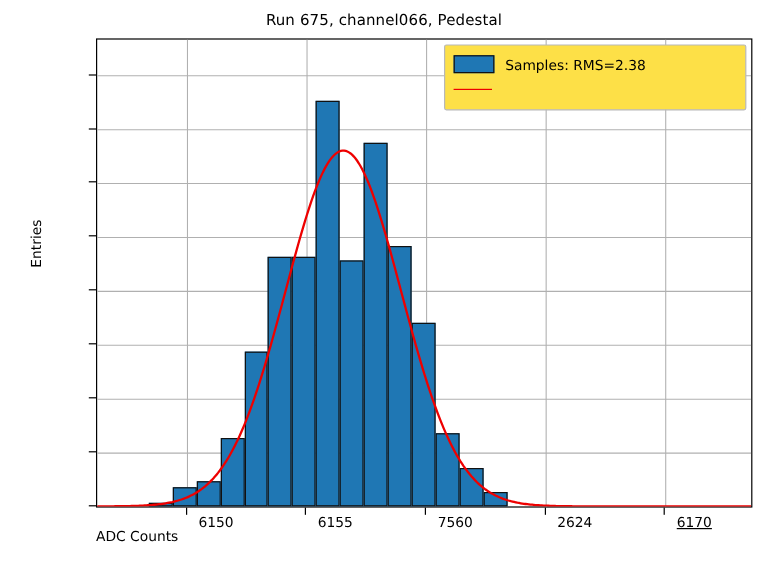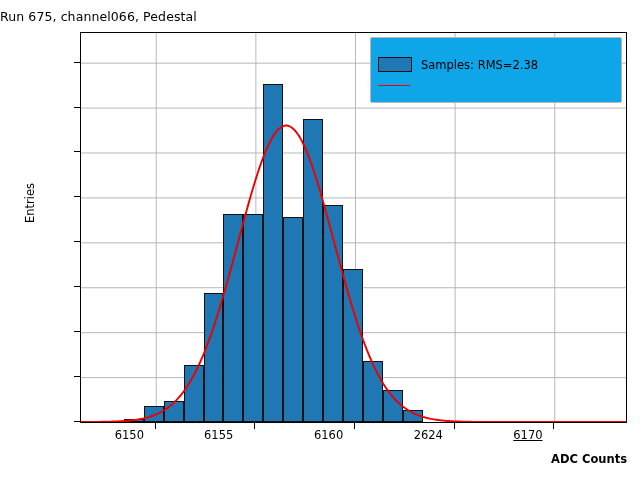--- a/index.html
+++ b/index.html
@@ -1,44 +1,44 @@
 <!DOCTYPE html>
 <html><head>
 <meta charset="utf-8">
 <style>
   html,body{margin:0;padding:0;}
   body{width:640px;height:480px;background:#ffffff;
        font-family:"DejaVu Sans","Liberation Sans",sans-serif;overflow:hidden;}
   #fig{position:relative;width:640px;height:480px;}
 
-  #title{position:absolute;left:0;top:9px;width:640px;
+  #title{position:absolute;left:0;top:9px;width:640px;text-align:center;
          font-size:12.5px;color:#000;letter-spacing:0.1px;}
 
   
   #plot{position:absolute;left:80px;top:32px;width:547px;height:391px;
         border:1.1px solid #000;box-sizing:border-box;background:#fff;}
   .yticklabelwrap{position:absolute;left:0;top:0;width:640px;height:480px;}
   .ytickmark{position:absolute;left:74px;width:6px;height:1px;background:#000;}
-  .xtick{position:absolute;top:428px;width:80px;text-align:left;
+  .xtick{position:absolute;top:428px;width:80px;text-align:right;
          font-size:11.5px;color:#000;}
   .xtickmark{position:absolute;top:423px;width:1px;height:6px;background:#000;}
 
-  #xlabel{position:absolute;left:80px;top:452px;width:547px;text-align:right;
-          font-size:11.5px;color:#000;font-weight:bold;}
+  #xlabel{position:absolute;left:80px;top:440px;width:547px;text-align:left;
+          font-size:11.5px;color:#000;}
   #ylabel{position:absolute;left:-30px;top:196px;width:120px;text-align:center;
           font-size:11.5px;color:#000;transform:rotate(-90deg);transform-origin:center;}
 
   .bar{position:absolute;bottom:0;background:#1f77b4;
        border:1.2px solid #111;box-sizing:border-box;}
 
   #fitcurve{position:absolute;left:0;top:0;}
 
   #legend{position:absolute;left:370px;top:37px;width:252px;
-          background:#0ea5e9;border:0.9px solid #b8b8b8;border-radius:2px;
-          box-sizing:border-box;padding:16px 7px 6px 7px;}
+          background:#fde047;border:0.9px solid #b8b8b8;border-radius:2px;
+          box-sizing:border-box;padding:5px 7px 6px 7px;}
   .legrow{display:flex;align-items:center;height:21px;}
   .swatch-patch{width:32px;height:13px;background:#1f77b4;border:1.1px solid #111;
                 margin-right:9px;flex:0 0 auto;}
   .swatch-line{width:32px;height:0;border-top:1.6px solid #ee0000;
                margin-right:9px;flex:0 0 auto;}
   .legtext{font-size:11.5px;color:#000;white-space:nowrap;}
 </style>
 </head>
 <body>
 
@@ -94,23 +94,23 @@
         <div class="ytickmark" style="top: 241.323px;"></div>
         <div class="ytickmark" style="top: 196.404px;"></div>
         <div class="ytickmark" style="top: 151.485px;"></div>
         <div class="ytickmark" style="top: 106.566px;"></div>
         <div class="ytickmark" style="top: 61.6467px;"></div>
       </div>
   </div>
   <div id="xticks">
       <div class="xtick" style="left: 114.726px;">6150</div>
       <div class="xtickmark" style="left: 154.726px;"></div>
-      <div class="xtick" style="left: 204px;">6155</div>
+      <div class="xtick" style="left: 214px;">6155</div>
       <div class="xtickmark" style="left: 254.36px;"></div>
-      <div class="xtick" style="left: 313.995px;">6160</div>
+      <div class="xtick" style="left: 313.995px;">7560</div>
       <div class="xtickmark" style="left: 353.995px;"></div>
       <div class="xtick" style="left: 413.629px;">2624</div>
       <div class="xtickmark" style="left: 453.629px;"></div>
       <div class="xtick" style="left: 513.263px; text-decoration: underline;">6170</div>
       <div class="xtickmark" style="left: 553.263px;"></div>
     </div>
 
   <div id="xlabel">ADC Counts</div>
   <div id="ylabel">Entries</div>
 

